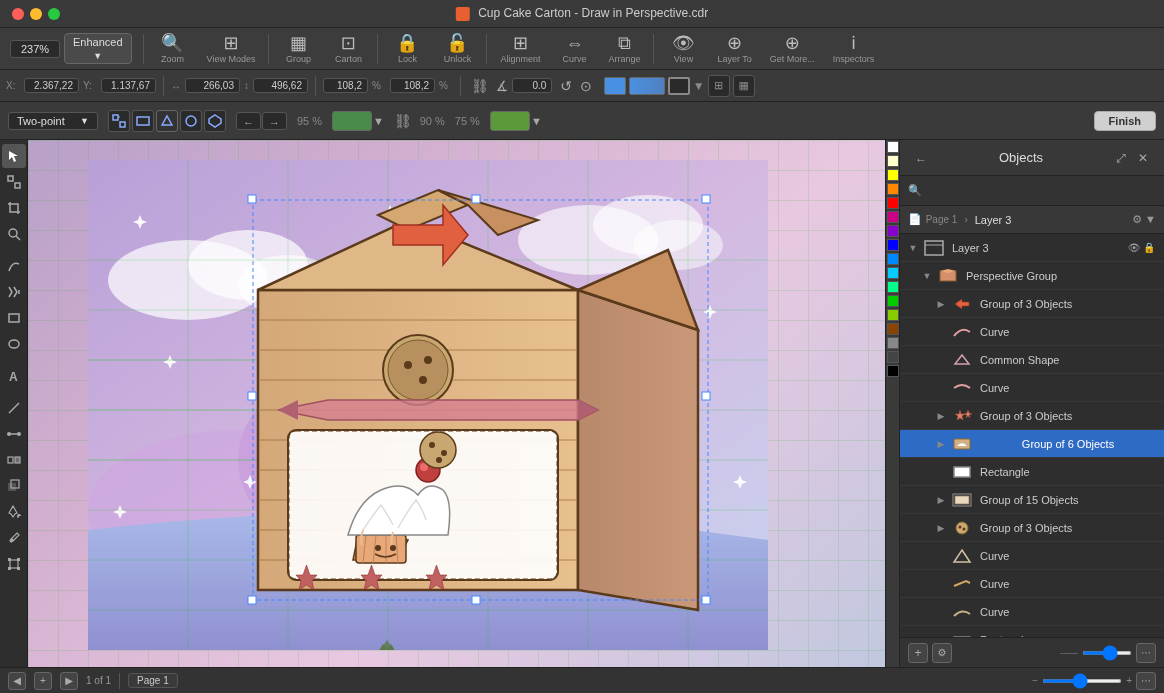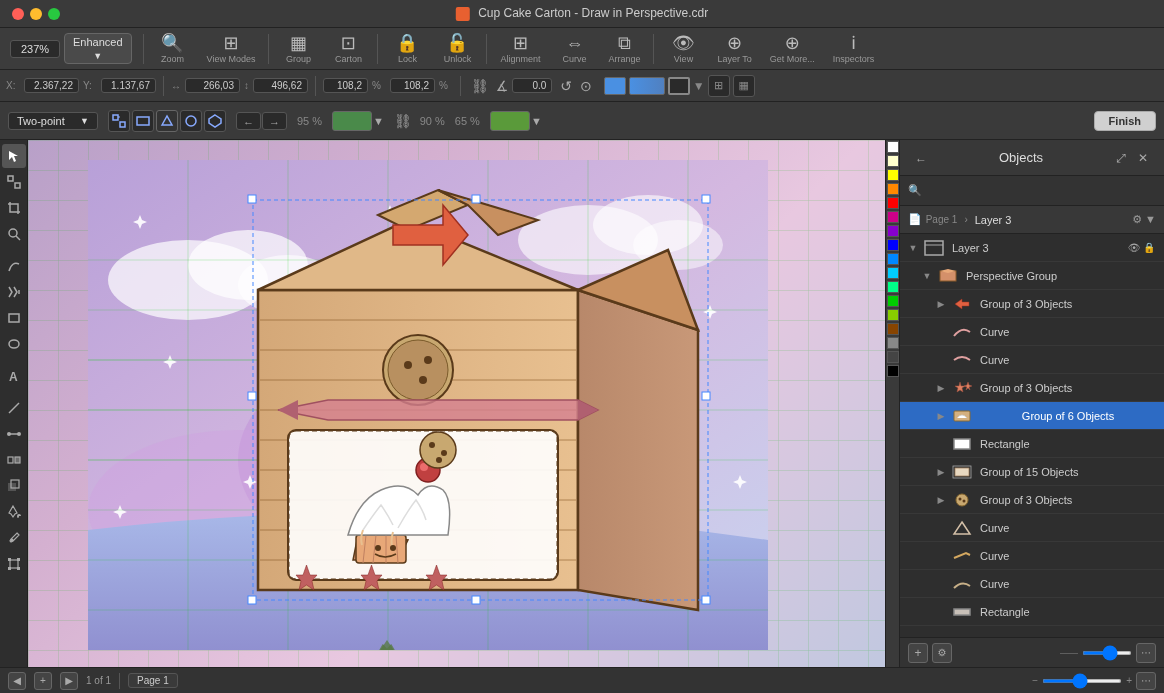--- a/index.html
+++ b/index.html
@@ -541,21 +541,21 @@
   </div>
   <span style="font-size:11px;color:#888;margin-left:4px;">95 %</span>
   <div style="display:flex;align-items:center;gap:1px;margin-left:4px;">
     <div style="width:40px;height:20px;background:#4a8a4a;border:1px solid #666;border-radius:3px;"></div>
     <span style="font-size:11px;color:#aaa;cursor:pointer;">▼</span>
   </div>
   <div style="display:flex;align-items:center;gap:1px;margin-left:4px;">
     <span style="font-size:14px;color:#aaa;cursor:pointer;">⛓</span>
   </div>
   <span style="font-size:11px;color:#888;margin:0 2px;">90 %</span>
-  <span style="font-size:11px;color:#888;margin:0 2px;">65 %</span>
+  <span style="font-size:11px;color:#888;margin:0 2px;">75 %</span>
   <div style="display:flex;align-items:center;gap:1px;margin-left:2px;">
     <div style="width:40px;height:20px;background:#5a9a3a;border:1px solid #666;border-radius:3px;"></div>
     <span style="font-size:11px;color:#aaa;cursor:pointer;">▼</span>
   </div>
   <button class="finish-btn">Finish</button>
 </div>
 
 <div id="main">
 
   <div id="left-tools">
@@ -920,20 +920,29 @@
       <div class="obj-row indent-2">
         <div class="obj-expand"></div>
         <div class="obj-thumb">
           <svg width="20" height="16" viewBox="0 0 20 16">
               <path d="M2 12 Q10 2 18 8" fill="none" stroke="#e0a0a0" stroke-width="2"></path>
             </svg>
         </div>
         <div class="obj-name">Curve</div>
       </div>
 
+      <div class="obj-row indent-2">
+        <div class="obj-expand"></div>
+        <div class="obj-thumb">
+          <svg width="20" height="16" viewBox="0 0 20 16">
+              <path d="M3 12 L10 3 L17 12 Z" fill="none" stroke="#d4a0b0" stroke-width="1.5"></path>
+            </svg>
+        </div>
+        <div class="obj-name">Common Shape</div>
+      </div>
 
       <div class="obj-row indent-2">
         <div class="obj-expand"></div>
         <div class="obj-thumb">
           <svg width="20" height="16" viewBox="0 0 20 16">
               <path d="M2 8 Q10 2 18 8" fill="none" stroke="#e0a0a0" stroke-width="2"></path>
             </svg>
         </div>
         <div class="obj-name">Curve</div>
       </div>

